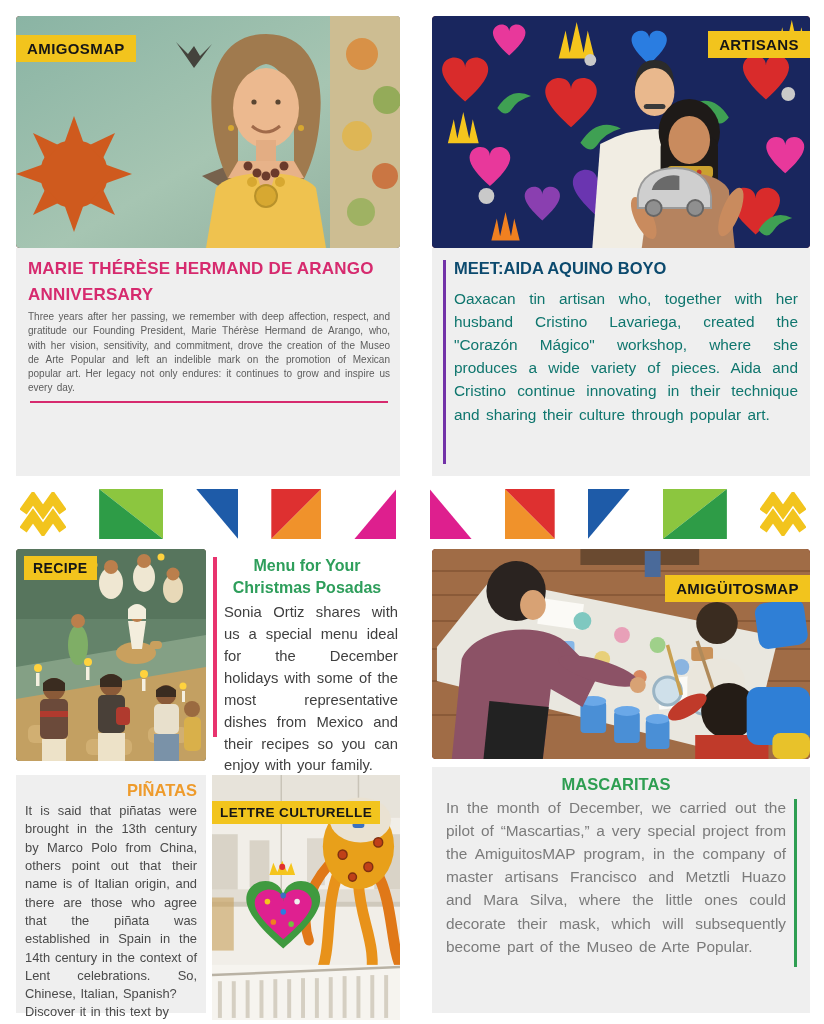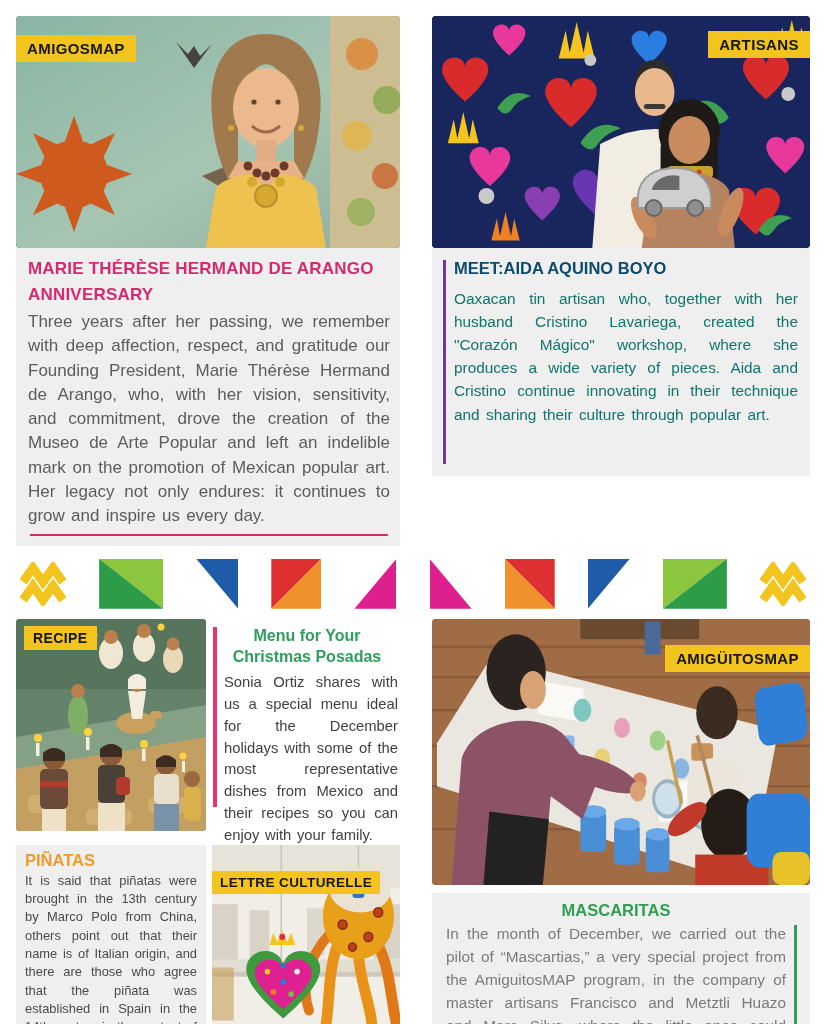--- a/index.html
+++ b/index.html
@@ -10,40 +10,40 @@
   
   .top-grid { display:grid; grid-template-columns:384px 1fr; gap:32px; }
   .mid-grid { display:grid; grid-template-columns:384px 1fr; gap:32px; }
   .col { display:flex; flex-direction:column; }
 
   
   .photo { position:relative; overflow:hidden; border-radius:4px; background:#7f1d1d; }
   .photo svg { display:block; width:100%; height:100%; }
   .photo-top { height:232px; }
   .photo-recipe { width:190px; height:212px; flex:none; }
-  .photo-workshop { height:266px; }
+  .photo-workshop { height:210px; }
   .photo-lettre { flex:1; height:245px; border-radius:0; }
 
   
   .badge { position:absolute; background:#F2C41D; color:#161616; font-weight:700;
            font-size:15px; letter-spacing:.4px; padding:5px 11px; white-space:nowrap; }
   .badge-amigosmap { left:0; top:19px; }
   .badge-artisans  { right:0; top:15px; }
   .badge-recipe    { left:8px; top:7px; font-size:14px; padding:4px 9px; }
   .badge-amiguitos { right:0; top:26px; }
   .badge-lettre    { left:0; top:26px; font-size:13.5px; padding:4px 8px; }
 
   
   .tblock { background:#efefef; }
   .jp { text-align:justify; }
 
   .marie-block { min-height:228px; padding:6px 10px 10px 12px; }
   .marie-block h2 { color:#D62A6E; font-size:17px; font-weight:700; line-height:1.5;
                     margin:2px 0 3px; letter-spacing:.2px; }
-  .marie-block p { font-size:17px; line-height:1.43; color:#5c5c5c; word-spacing:1.5px; }
+  .marie-block p { font-size:10px; line-height:1.43; color:#5c5c5c; word-spacing:1.5px; }
   .pink-rule { height:2px; background:#D62A6E; margin:5px 2px 0; }
 
   .aida-block { min-height:228px; position:relative; padding:9px 12px 10px 22px; }
   .aida-block h2 { color:#0c4a6e; font-size:16.5px; font-weight:700; margin:2px 0 9px; }
   .aida-block p { font-size:15.4px; line-height:1.5; color:#0f766e; word-spacing:2px; }
   .purple-vline { position:absolute; left:11px; top:12px; bottom:12px; width:3px; background:#7232A8; }
 
   
   .deco-band { display:flex; justify-content:space-between; align-items:center;
                height:50px; margin:13px 4px 10px 4px; }
@@ -64,21 +64,21 @@
   .left-col { gap:14px; }
   .recipe-row { display:flex; height:212px; }
   .menu-block { flex:1; position:relative; padding:4px 2px 0 18px; background:#fff; }
   .menu-block h3 { color:#2E9E5B; font-size:16px; font-weight:700; text-align:center;
                    line-height:1.35; margin:2px 8px 4px 0; }
   .menu-block p { font-size:14.8px; line-height:1.48; color:#3f3f3f; word-spacing:1.5px; }
   .pink-vline { position:absolute; left:7px; top:8px; bottom:24px; width:4px; background:#E8336E; }
 
   .bottom-left-row { display:flex; gap:6px; height:238px; }
   .pinatas-block { width:190px; flex:none; padding:5px 9px 6px 9px; position:relative; }
-  .pinatas-block h3 { color:#EE9B2C; font-size:16.5px; font-weight:700; text-align:left; margin:1px 0 2px; }
+  .pinatas-block h3 { color:#EE9B2C; font-size:16.5px; font-weight:700; text-align:right; margin:1px 0 2px; }
   .pinatas-block p { font-size:12.9px; line-height:1.42; color:#4a4a4a; word-spacing:1px; }
 
   .right-col { gap:8px; }
   .mascaritas-block { flex:1; position:relative; padding:6px 24px 12px 14px; }
   .mascaritas-block h3 { color:#2E9E52; font-size:16.5px; font-weight:700; text-align:center; margin:2px 0 2px; }
   .mascaritas-block p { font-size:15.4px; line-height:1.5; color:#7b7b7b; word-spacing:2px; }
   .green-vline { position:absolute; right:13px; top:32px; bottom:46px; width:3px; background:#2E9E52; }
 </style>
 </head>
 <body>

